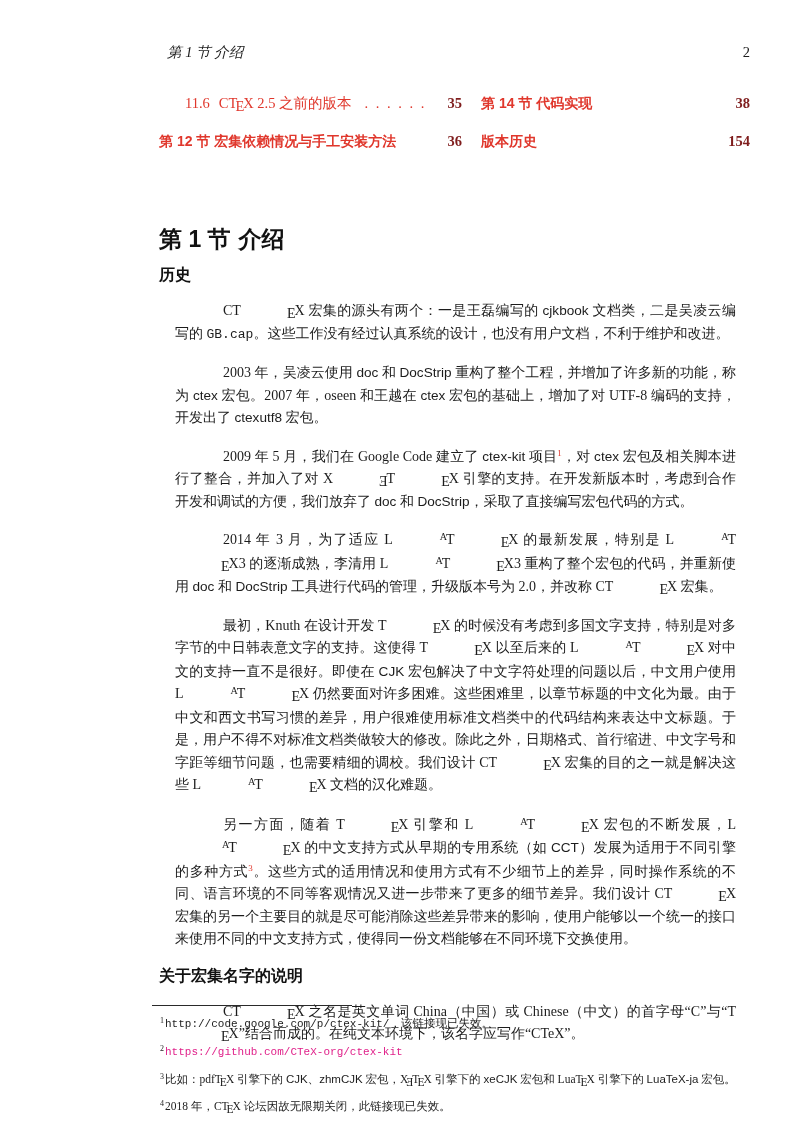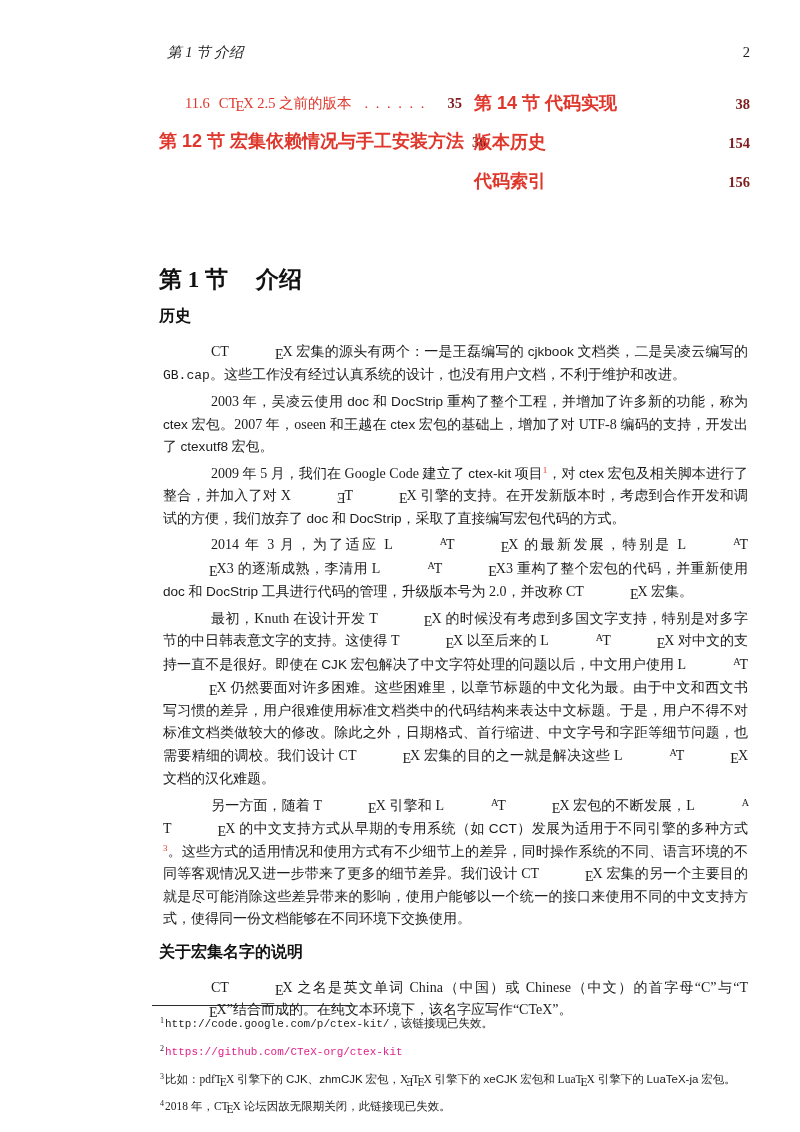--- a/index.html
+++ b/index.html
@@ -12,45 +12,45 @@
     position:relative;width:800px;height:1132px;background:#fff;overflow:hidden;
     font-family:"Liberation Serif","DejaVu Serif",serif;color:var(--ink);padding-left:7px;
   }
   
   .running-header{
     display:flex;justify-content:space-between;align-items:baseline;
     padding:44px 57px 0 160px;font-size:14.5px;line-height:17px;font-style:italic;
   }
   .rh-right{font-style:normal;}
   
-  .toc{display:flex;gap:12px;margin:33px 57px 0 152px;font-size:14.5px;}
+  .toc{display:flex;gap:19px;margin:33px 57px 0 152px;font-size:14.5px;}
   .toc-col-left{width:303px;flex:none;}
   .toc-col-right{flex:1;}
   .toc-row{display:flex;align-items:baseline;margin-bottom:20px;line-height:18px;color:var(--red);cursor:pointer;}
   .toc-row.sub{padding-left:26px;}
   .toc-num{margin-right:9px;white-space:nowrap;}
   .toc-label{white-space:nowrap;}
-  .toc-label.sec{font-family:"Liberation Sans","DejaVu Sans",sans-serif;font-weight:700;font-size:18px;}
+  .toc-label.sec{font-family:"Liberation Sans","DejaVu Sans",sans-serif;font-weight:700;font-size:14px;}
   .toc-dots{flex:1;overflow:hidden;white-space:nowrap;letter-spacing:2px;margin:0 8px;text-align:center;}
   .toc-fill{flex:1;}
   .toc-page{font-weight:700;color:#7f1d1d;margin-left:8px;white-space:nowrap;}
   
   .section-title{
-    display:flex;gap:28px;margin:54px 57px 0 152px;
-    font-family:Liberation Serif, serif;
+    display:flex;gap:8px;margin:54px 57px 0 152px;
+    font-family:Liberation Sans, sans-serif;
     font-size:23px;font-weight:700;line-height:30px;color:#111;
   }
   
   .body-text{margin:0 55px 0 152px;width:593px;font-size:14px;line-height:22.5px;text-align:justify;}
   .body-text h3{
     font-family:"Liberation Sans","DejaVu Sans",sans-serif;
     font-size:16px;font-weight:700;line-height:18px;margin:12px 0 16px;color:#111;text-align:left;
   }
   .body-text h3:first-child{}
-  .body-text p{margin:4px;text-indent:48px;}
+  .body-text p{margin:16px;text-indent:48px;}
   .sans{font-family:"Liberation Sans","DejaVu Sans",sans-serif;font-size:0.97em;}
   .mono{font-family:"Liberation Mono","DejaVu Sans Mono",monospace;font-size:0.93em;}
   .link{color:var(--magenta);cursor:pointer;}
   .sup{font-size:9px;vertical-align:5px;color:var(--red);line-height:0;}
   .sup.link{color:var(--magenta);}
   
   .tex-e{display:inline-block;transform:translateY(3px);margin:0 -1px 0 -2px;}
   .tex-a{display:inline-block;font-size:0.72em;transform:translateY(-4px);margin:0 -1px 0 -1px;}
   
   .footnotes{position:absolute;left:152px;top:1005px;width:593px;font-size:11.5px;line-height:19px;text-align:left;}
@@ -88,25 +88,20 @@
         <div class="toc-row sec">
           <span class="toc-label sec">第 14 节 代码实现</span>
           <span class="toc-fill"></span>
           <span class="toc-page">38</span>
         </div>
         <div class="toc-row sec">
           <span class="toc-label sec">版本历史</span>
           <span class="toc-fill"></span>
           <span class="toc-page">154</span>
         </div>
-        <div class="toc-row sec">
-          <span class="toc-label sec">代码索引</span>
-          <span class="toc-fill"></span>
-          <span class="toc-page">156</span>
-        </div>
       </div>
   </nav>
 
   <h1 class="section-title">
     <span>第 1 节</span>
     <span>介绍</span>
   </h1>
 
   <main class="body-text" id="content">
       <h3>历史</h3>

